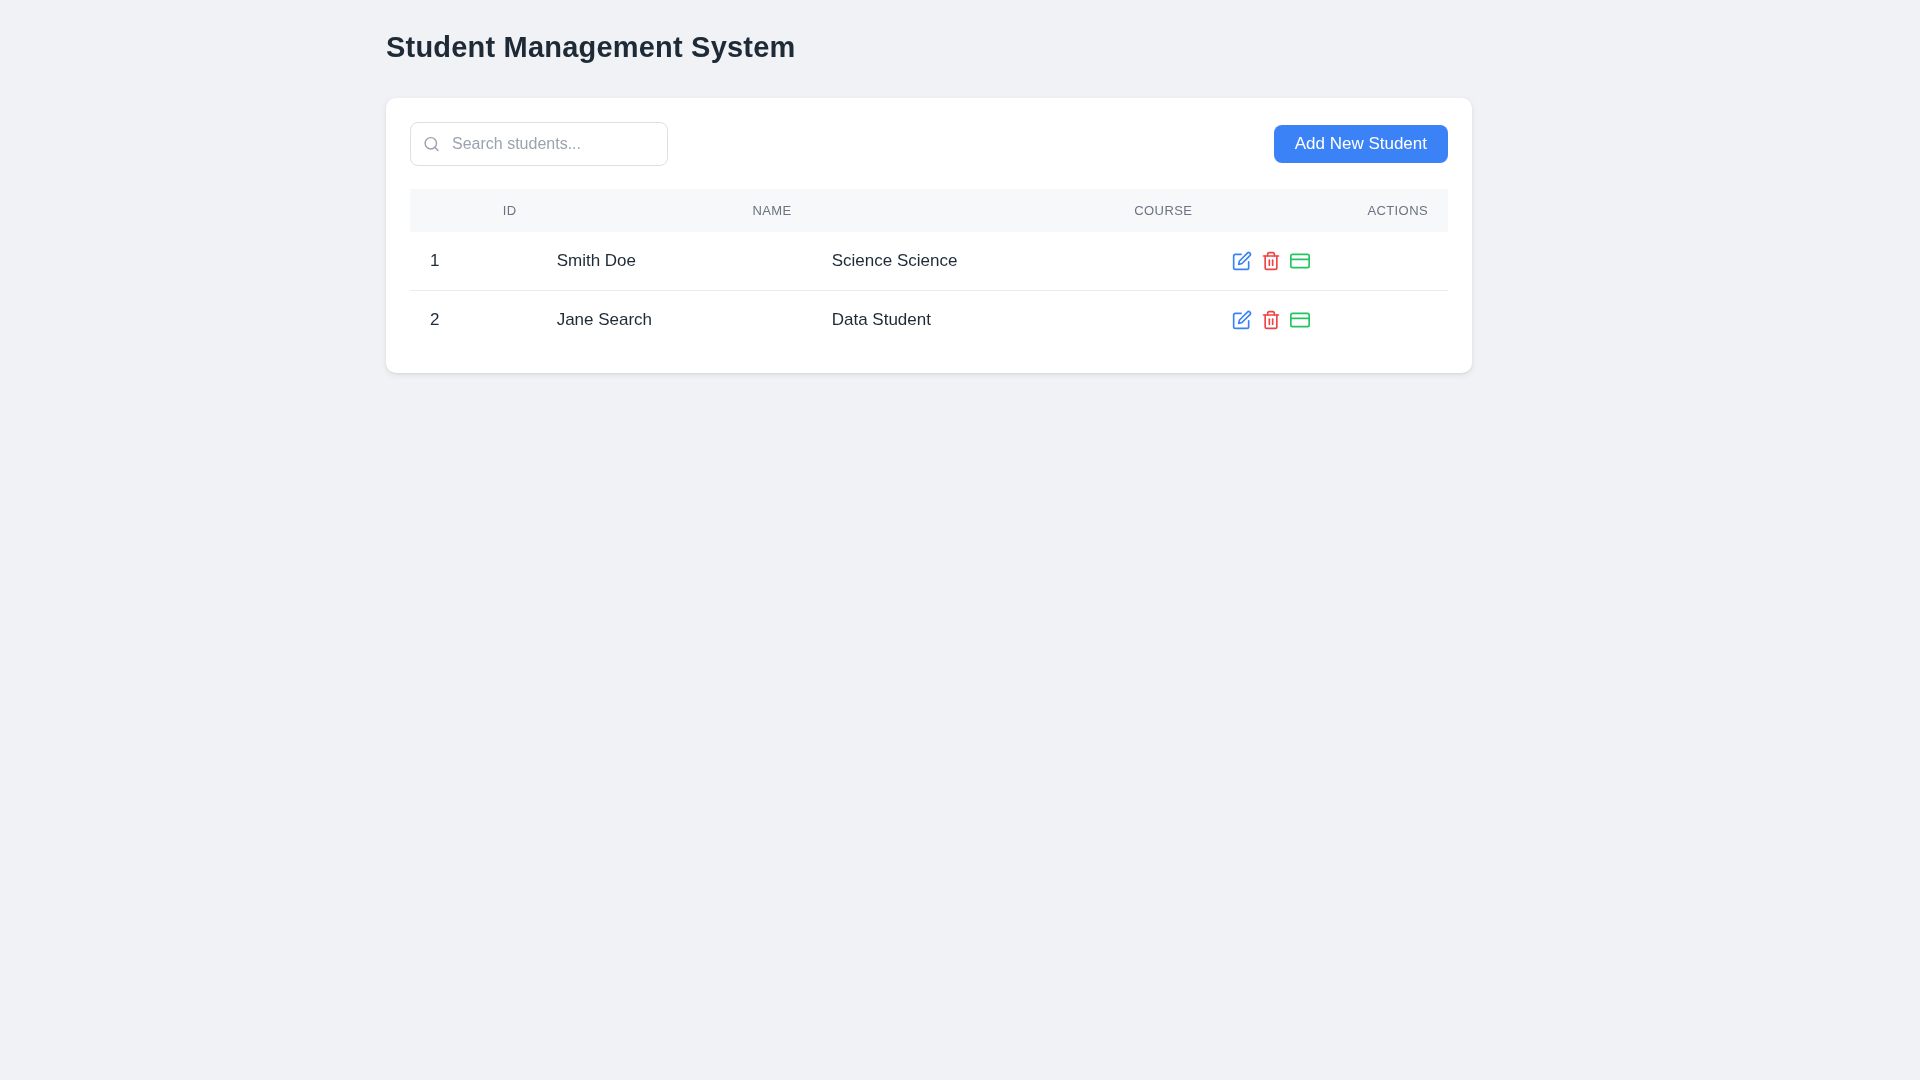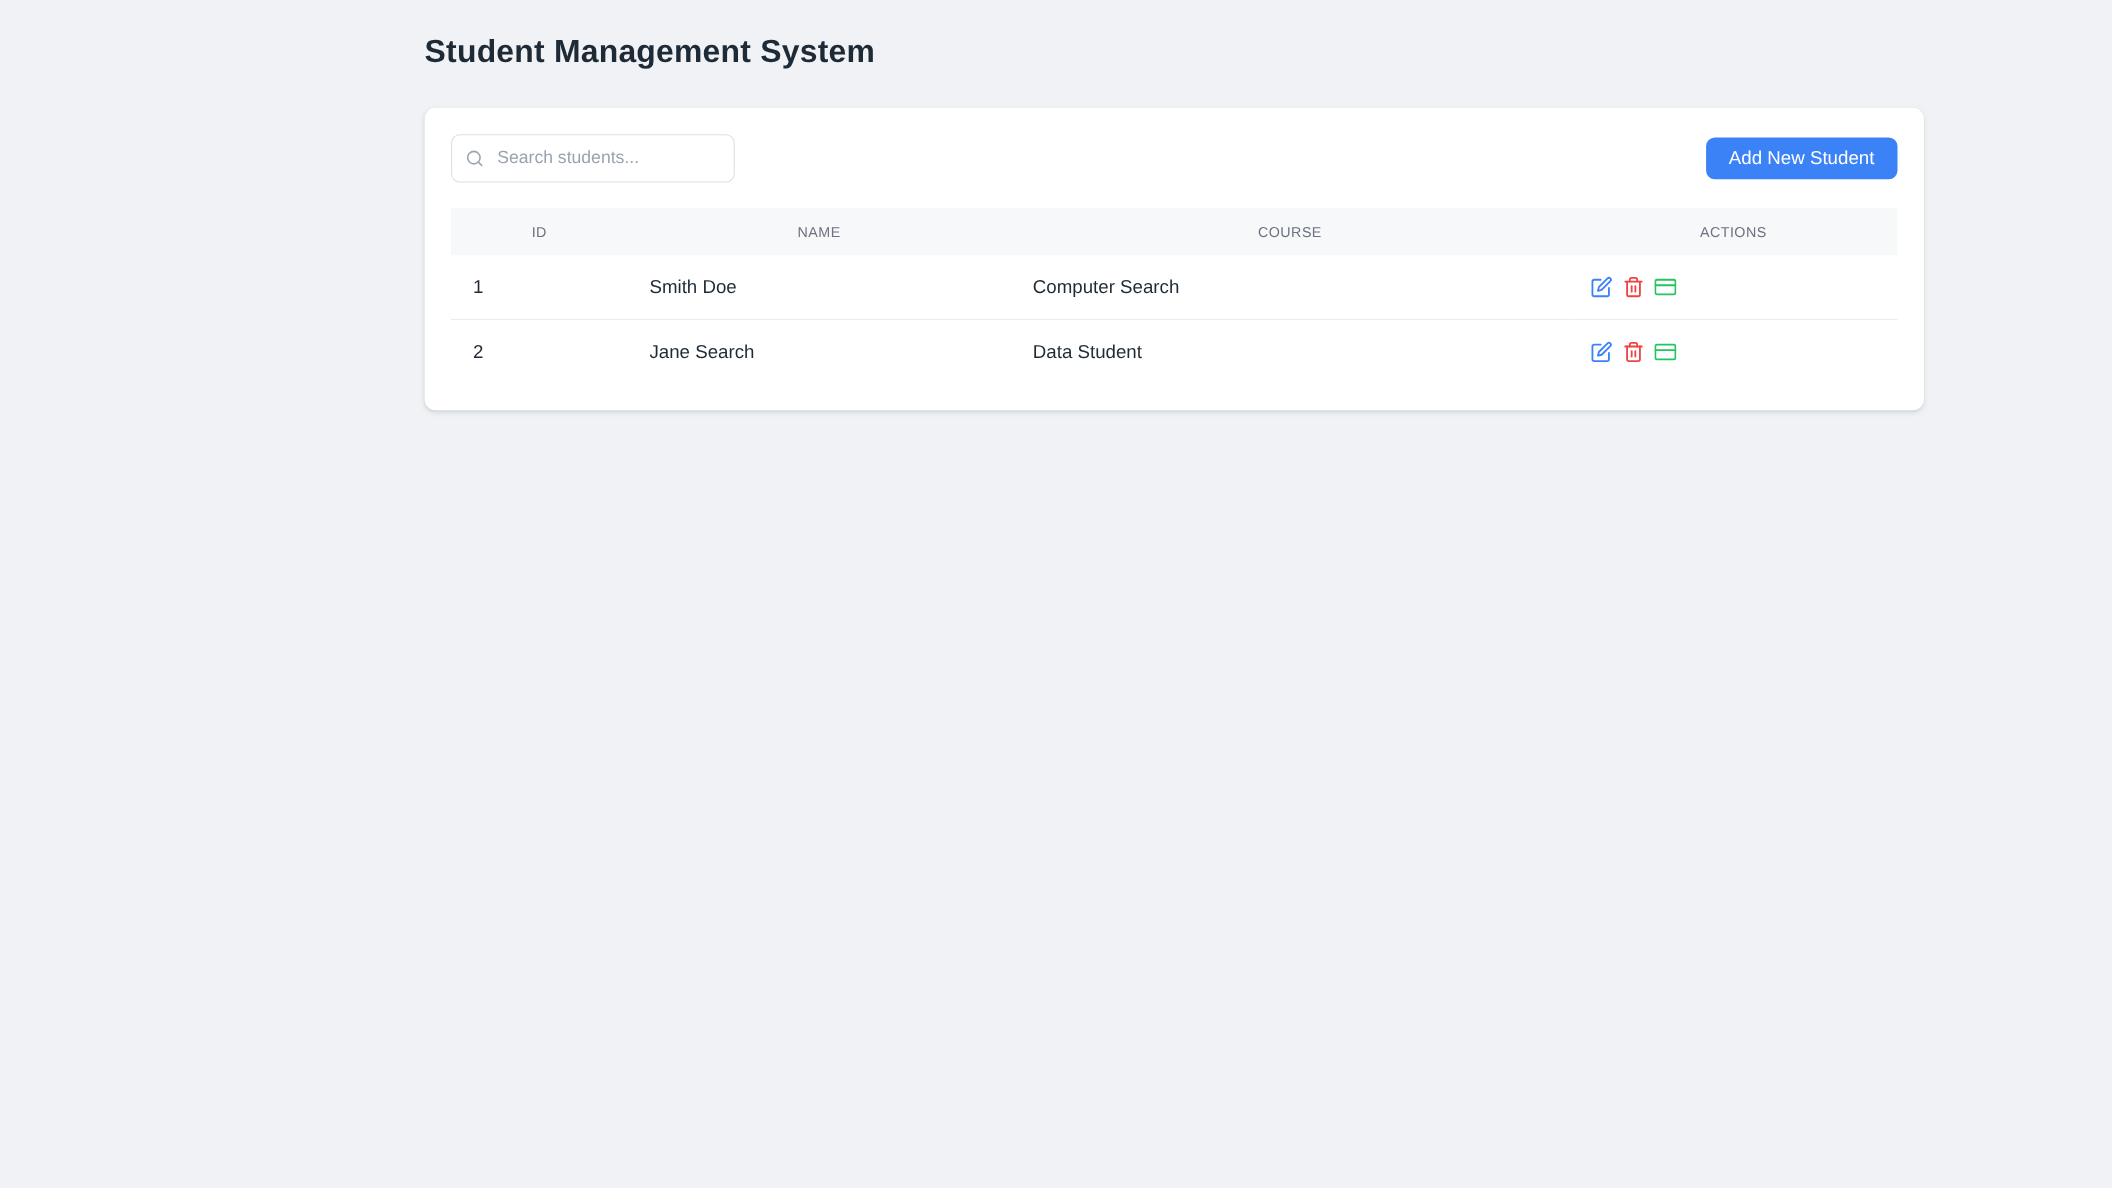--- a/index.html
+++ b/index.html
@@ -17,21 +17,21 @@
   }
   *{box-sizing:border-box;}
   html,body{margin:0;padding:0;}
   body{
     width:1920px;height:1080px;
     background:var(--page-bg);
     font-family:"Liberation Sans","DejaVu Sans",sans-serif;
     overflow:hidden;
   }
   .page{
-    width:1363px;
+    width:1086px;
     margin:0 4px 0 386px;
     padding-top:30px;
   }
   h1.page-title{
     margin:0;
     font-size:29px;
     line-height:34px;
     font-weight:700;
     color:var(--text-dark);
     letter-spacing:.2px;
@@ -84,21 +84,21 @@
   table.students{
     width:100%;
     border-collapse:collapse;
   }
   table.students col.c-id{width:12.2%;}
   table.students col.c-name{width:26.5%;}
   table.students col.c-course{width:38.6%;}
   table.students col.c-actions{width:22.7%;}
   table.students thead th{
     background:var(--head-bg);
-    text-align:center;
+    text-align:right;
     font-size:13px;
     font-weight:500;
     color:var(--text-muted);
     text-transform:uppercase;
     letter-spacing:.4px;
     padding:14px 20px;
   }
   table.students tbody td{
     padding:19px 20px;
     font-size:17px;
@@ -149,21 +149,21 @@
           <th>ID</th>
           <th>NAME</th>
           <th>COURSE</th>
           <th>ACTIONS</th>
         </tr>
       </thead>
       <tbody>
         <tr>
           <td>1</td>
           <td>Smith Doe</td>
-          <td>Computer Search</td>
+          <td>Science Science</td>
           <td>
             <div class="action-group">
               <button class="icon-btn edit" aria-label="edit">
                 <svg viewBox="0 0 24 24" fill="none" stroke="currentColor" stroke-width="2" stroke-linecap="round" stroke-linejoin="round">
                   <path d="M11 4H4a2 2 0 0 0-2 2v14a2 2 0 0 0 2 2h14a2 2 0 0 0 2-2v-7"></path>
                   <path d="M18.5 2.5a2.12 2.12 0 0 1 3 3L12 15l-4 1 1-4 9.5-9.5z"></path>
                 </svg>
               </button>
               <button class="icon-btn delete" aria-label="delete">
                 <svg viewBox="0 0 24 24" fill="none" stroke="currentColor" stroke-width="2" stroke-linecap="round" stroke-linejoin="round">

